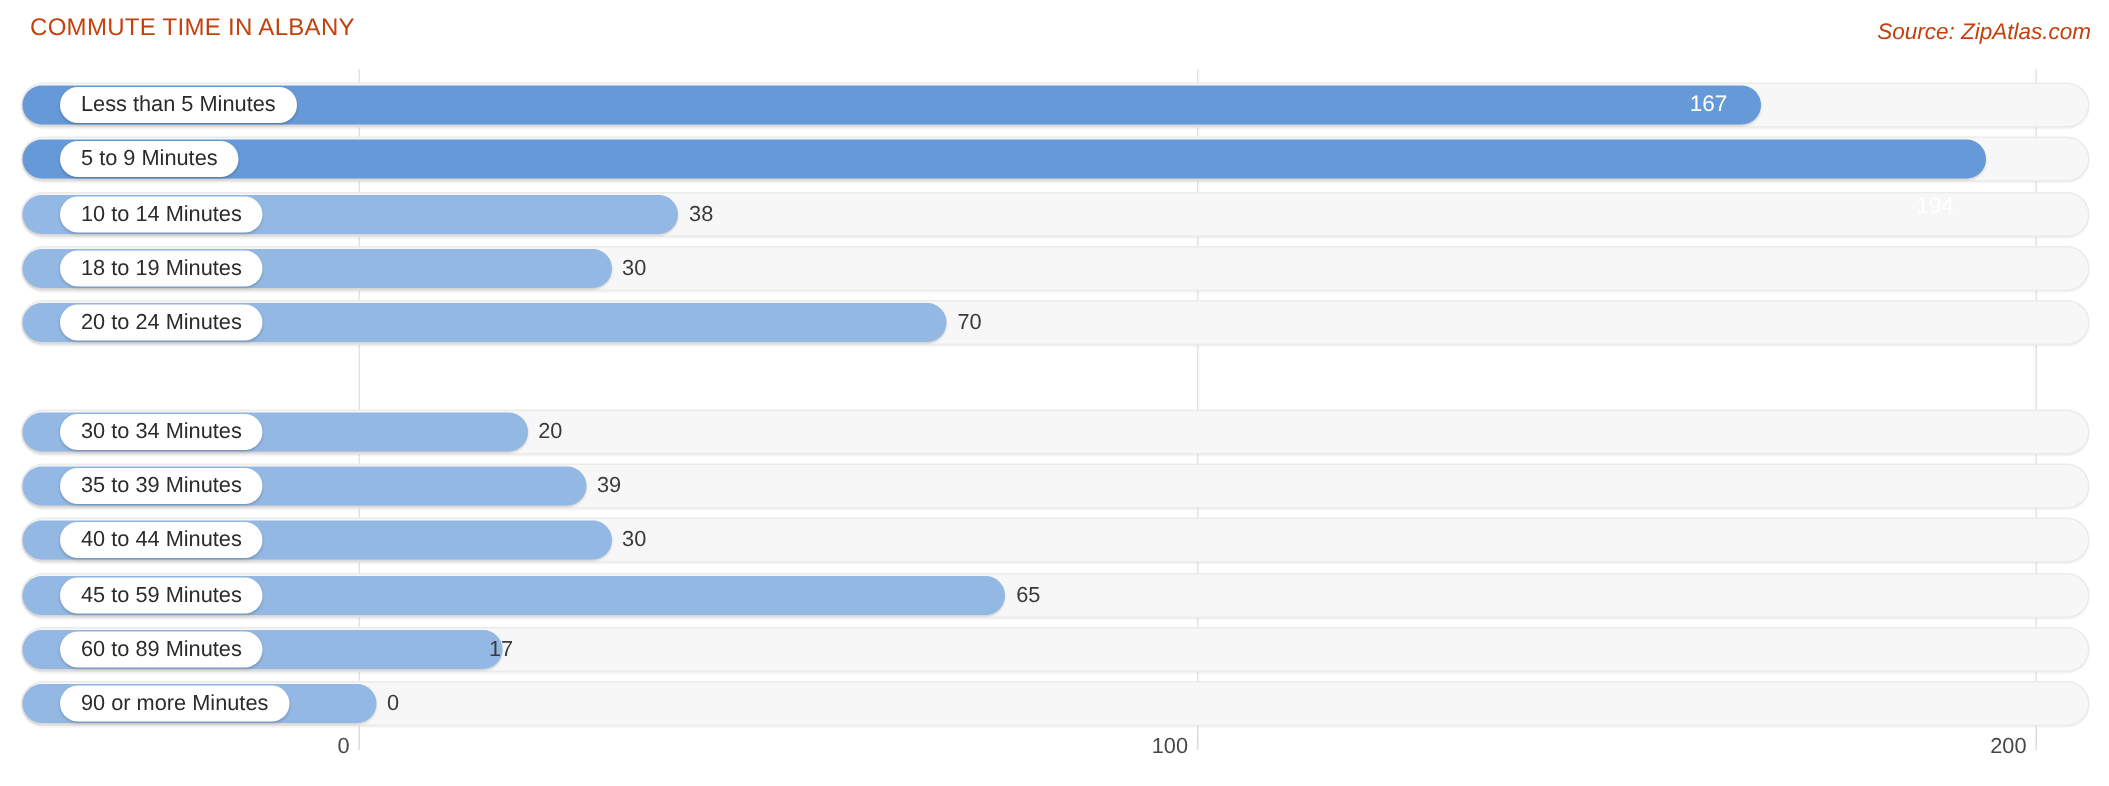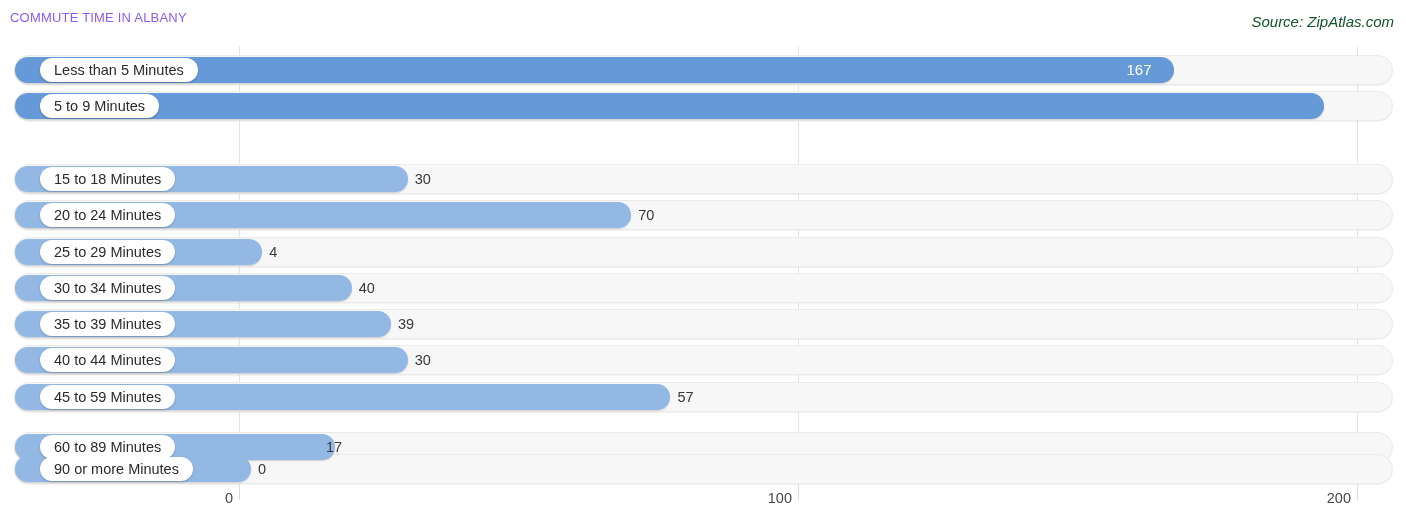--- a/index.html
+++ b/index.html
@@ -17,35 +17,35 @@
 
   
   #chart-header {
     position: absolute;
     left: 0; top: 0;
     width: 1406px;
     height: 46px;
   }
   #chart-title {
     position: absolute;
-    left: 10px;
+    left: 20px;
     top: 10px;
-    font-size: 13px;
+    font-size: 16px;
     font-weight: 400;
-    color: #8b5cf6;
+    color: #c2410c;
     letter-spacing: 0.2px;
     white-space: nowrap;
   }
   #chart-source {
     position: absolute;
     right: 12px;
     top: 13px;
     font-size: 15px;
     font-style: italic;
-    color: #14532d;
+    color: #c2410c;
     white-space: nowrap;
   }
 
   
   #plot-area {
     position: absolute;
     left: 0;
     top: 46px;
     width: 1406px;
     height: 440px;
@@ -163,63 +163,63 @@
       <div class="bar-fill" style="width: 1158.53px; background: rgb(102, 153, 216);"></div>
       <div class="bar-label-pill">Less than 5 Minutes</div>
       <div class="bar-value inside" style="left: 1112.53px;">167</div>
     </div>
     <div class="bar-row" style="top: 45.3px;">
       <div class="bar-track"></div>
       <div class="bar-fill" style="width: 1309.46px; background: rgb(102, 153, 216);"></div>
       <div class="bar-label-pill">5 to 9 Minutes</div>
       <div class="bar-value inside" style="left: 1263.46px; margin-top: 32px;">194</div>
     </div>
+    <div class="bar-row" style="top: 81.6px;">
+      <div class="bar-track"></div>
+      <div class="bar-fill" style="width: 437.42px; background: rgb(147, 184, 228);"></div>
+      <div class="bar-label-pill">10 to 14 Minutes</div>
+      <div class="bar-value outside" style="left: 445.42px;">38</div>
+    </div>
     <div class="bar-row" style="top: 117.9px;">
       <div class="bar-track"></div>
       <div class="bar-fill" style="width: 392.7px; background: rgb(147, 184, 228);"></div>
-      <div class="bar-label-pill">15 to 18 Minutes</div>
+      <div class="bar-label-pill">18 to 19 Minutes</div>
       <div class="bar-value outside" style="left: 400.7px;">30</div>
     </div>
     <div class="bar-row" style="top: 154.2px;">
       <div class="bar-track"></div>
       <div class="bar-fill" style="width: 616.3px; background: rgb(147, 184, 228);"></div>
       <div class="bar-label-pill">20 to 24 Minutes</div>
       <div class="bar-value outside" style="left: 624.3px; text-align: center;">70</div>
     </div>
-    <div class="bar-row" style="top: 190.5px;">
-      <div class="bar-track"></div>
-      <div class="bar-fill" style="width: 247.36px; background: rgb(147, 184, 228);"></div>
-      <div class="bar-label-pill">25 to 29 Minutes</div>
-      <div class="bar-value outside" style="left: 255.36px;">4</div>
-    </div>
     <div class="bar-row" style="top: 226.8px;">
       <div class="bar-track"></div>
       <div class="bar-fill" style="width: 336.8px; background: rgb(147, 184, 228);"></div>
       <div class="bar-label-pill">30 to 34 Minutes</div>
-      <div class="bar-value outside" style="left: 344.8px;">40</div>
+      <div class="bar-value outside" style="left: 344.8px;">20</div>
     </div>
     <div class="bar-row" style="top: 263.1px;">
       <div class="bar-track"></div>
       <div class="bar-fill" style="width: 375.93px; background: rgb(147, 184, 228);"></div>
       <div class="bar-label-pill">35 to 39 Minutes</div>
       <div class="bar-value outside" style="left: 383.93px;">39</div>
     </div>
     <div class="bar-row" style="top: 299.4px;">
       <div class="bar-track"></div>
       <div class="bar-fill" style="width: 392.7px; background: rgb(147, 184, 228);"></div>
       <div class="bar-label-pill">40 to 44 Minutes</div>
       <div class="bar-value outside" style="left: 400.7px;">30</div>
     </div>
     <div class="bar-row" style="top: 335.7px;">
       <div class="bar-track"></div>
       <div class="bar-fill" style="width: 655.43px; background: rgb(147, 184, 228);"></div>
       <div class="bar-label-pill">45 to 59 Minutes</div>
-      <div class="bar-value outside" style="left: 663.43px;">57</div>
-    </div>
-    <div class="bar-row" style="top: 372px; margin-top: 14px;">
+      <div class="bar-value outside" style="left: 663.43px;">65</div>
+    </div>
+    <div class="bar-row" style="top: 372px;">
       <div class="bar-track"></div>
       <div class="bar-fill" style="width: 320.03px; background: rgb(147, 184, 228);"></div>
       <div class="bar-label-pill">60 to 89 Minutes</div>
       <div class="bar-value outside" style="left: 312px;">17</div>
     </div>
     <div class="bar-row" style="top: 408.3px;">
       <div class="bar-track"></div>
       <div class="bar-fill" style="width: 236px; background: rgb(147, 184, 228);"></div>
       <div class="bar-label-pill">90 or more Minutes</div>
       <div class="bar-value outside" style="left: 244px;">0</div>

